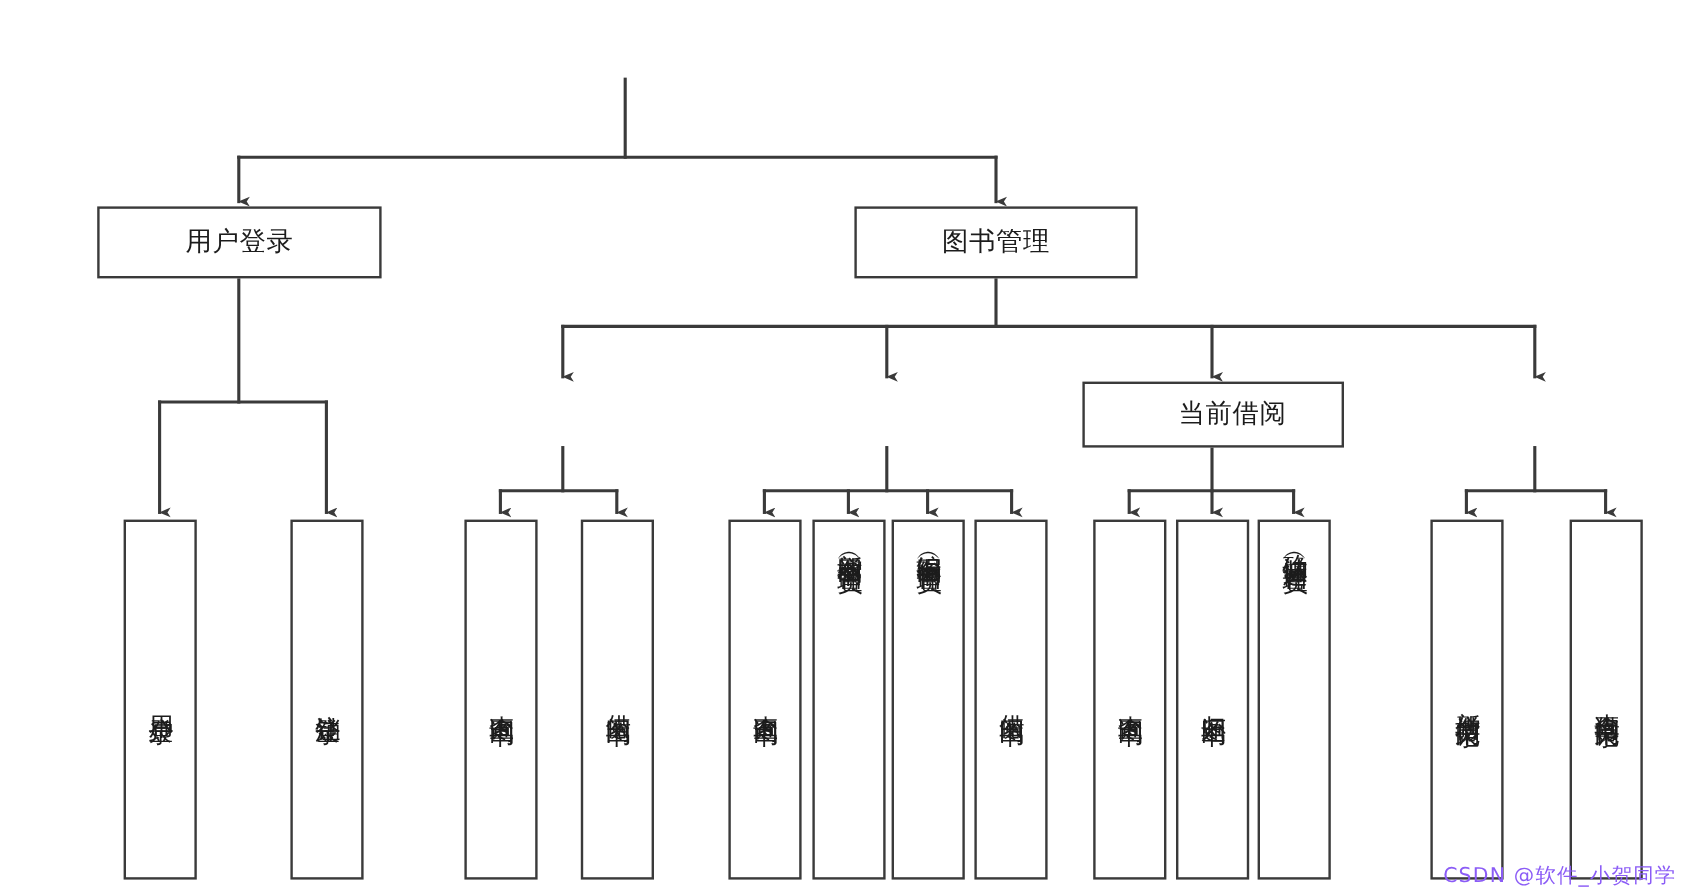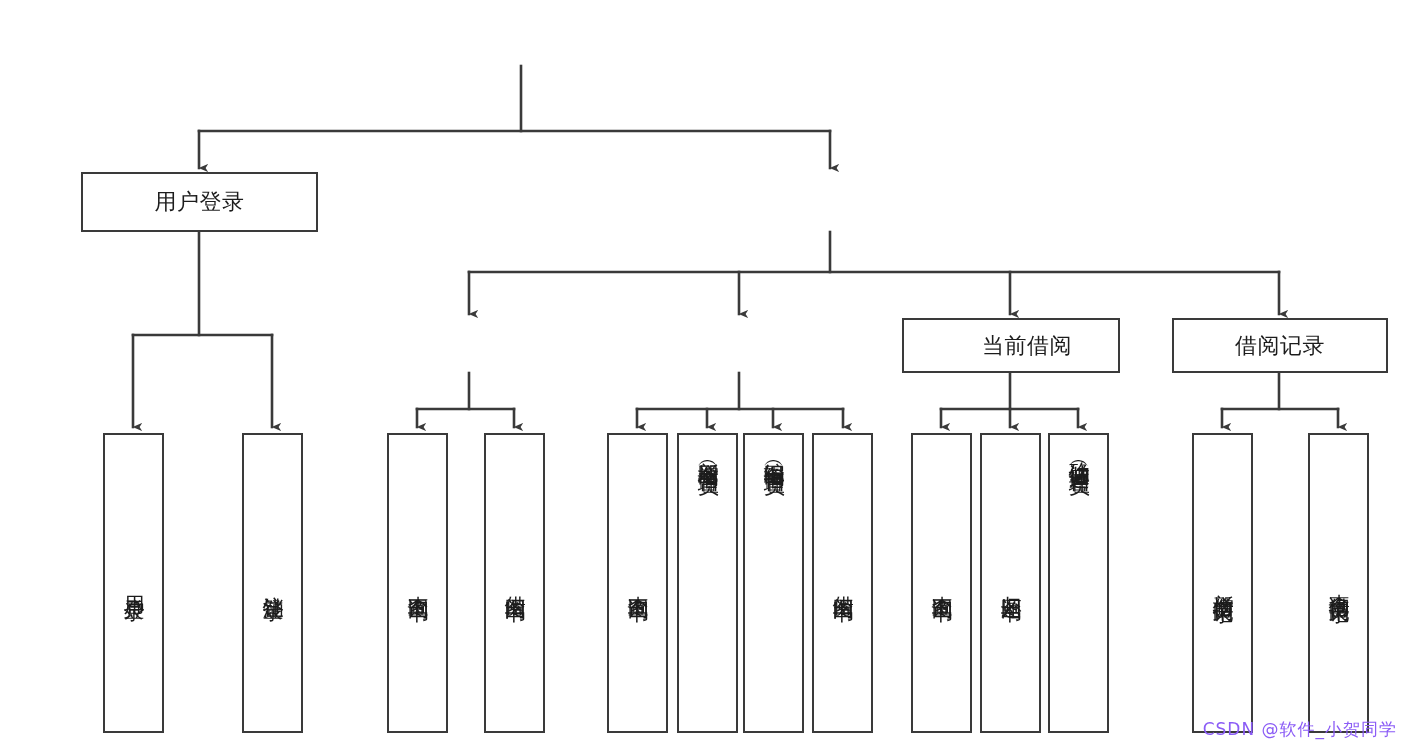--- a/index.html
+++ b/index.html
@@ -130,30 +130,30 @@
       <path d="M 1222 409 L 1222 427" marker-end="url(#arrowhead)"></path>
       <path d="M 1338 409 L 1338 427" marker-end="url(#arrowhead)"></path>
     </g>
   </svg>
 
 
   <div class="node horizontal" style="left:81px; top:172px; width:237px; height:60px;">
     <span class="node-label">用户登录</span>
   </div>
 
+  <div class="node horizontal" style="left:712px; top:172px; width:236px; height:60px;">
+    <span class="node-label">图书管理</span>
+  </div>
 
 
 
   <div class="node horizontal" style="left:902px; top:318px; width:218px; height:55px;padding-left:32px;">
     <span class="node-label">当前借阅</span>
   </div>
 
-  <div class="node horizontal" style="left:1172px; top:318px; width:216px; height:55px;">
-    <span class="node-label">借阅记录</span>
-  </div>
 
   <div class="node vertical centered" style="left:103px; top:433px; width:61px; height:300px;">
     <span class="node-label">用户登录</span>
   </div>
 
   <div class="node vertical centered" style="left:242px; top:433px; width:61px; height:300px;">
     <span class="node-label">注销登录</span>
   </div>
 
   <div class="node vertical centered" style="left:387px; top:433px; width:61px; height:300px;">

